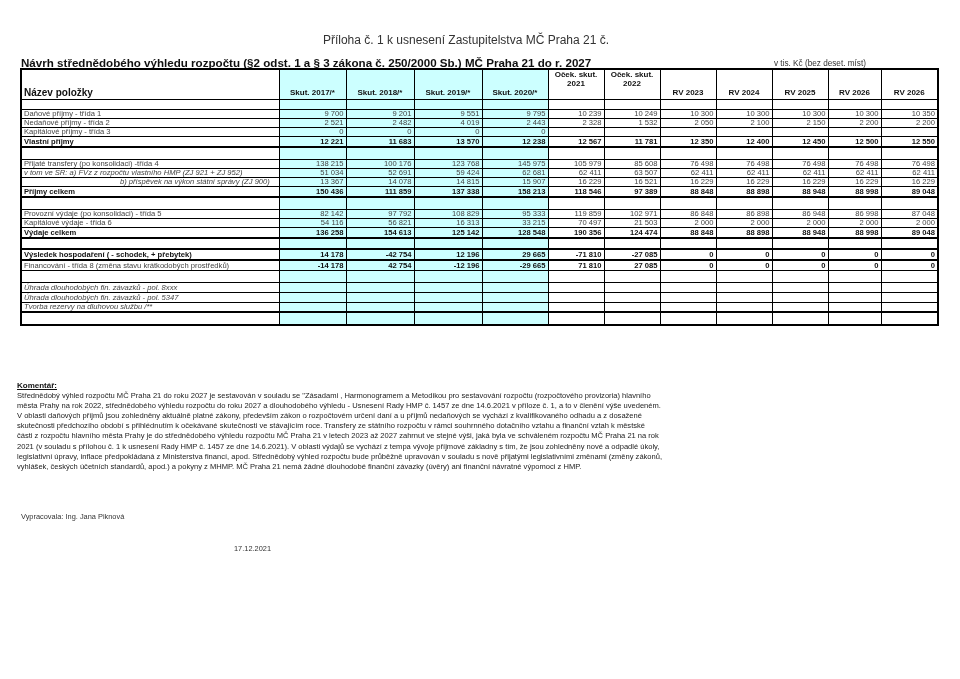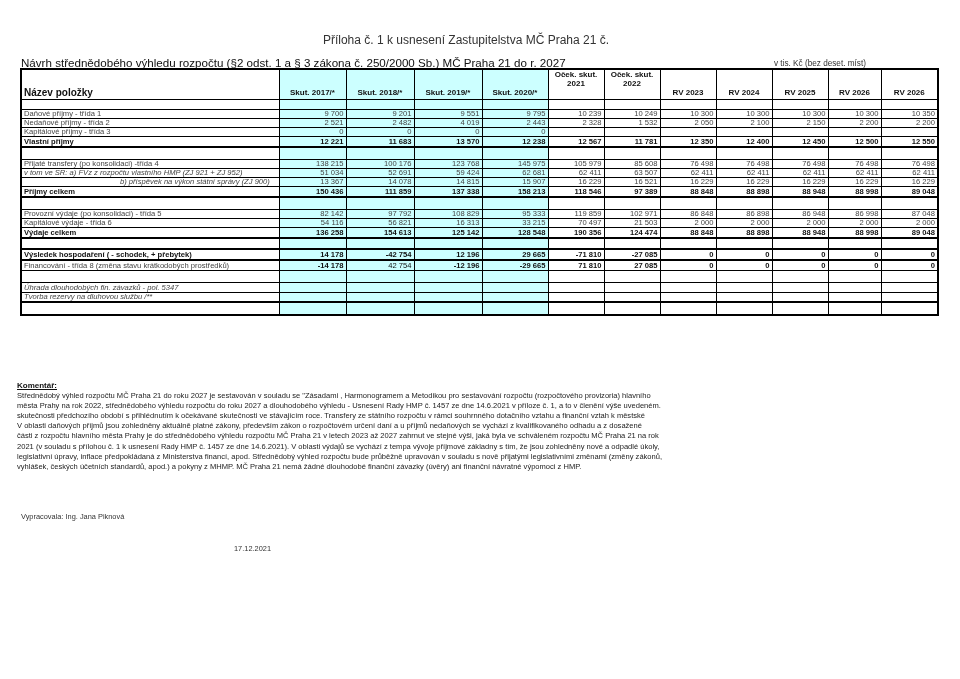--- a/index.html
+++ b/index.html
@@ -1,20 +1,20 @@
 <!DOCTYPE html>
 <html><head>
 <meta charset="utf-8">
 <style>
   html, body { margin:0; padding:0; background:#ffffff; }
   body { width:960px; height:679px; position:relative; overflow:hidden;
          font-family:"Liberation Sans", sans-serif; color:#222; }
   .attachment { position:absolute; left:0; width:932px; top:33px; text-align:center;
                 font-size:12px; color:#333; }
-  .title { position:absolute; left:21px; top:56px; font-size:11.6px; font-weight:normal; color:#111; white-space:nowrap; }
+  .title { position:absolute; left:21px; top:56px; font-size:11.6px; font-weight:bold; color:#111; white-space:nowrap; }
   .units { position:absolute; left:774px; top:59px; font-size:8.2px; color:#333; white-space:nowrap; }
   table.budget { position:absolute; left:20px; top:68px; border-collapse:collapse; table-layout:fixed;
                  border:2px solid #000; font-size:7.6px; }
   table.budget td, table.budget th { border:1px solid #000; padding:0 2px; height:8px; line-height:8px;
                  white-space:nowrap; overflow:hidden; }
   table.budget th { font-weight:bold; font-size:8px; text-align:center; vertical-align:bottom; height:24px; line-height:9px; padding-bottom:2px; color:#111; }
   table.budget th.lbl { text-align:left; font-size:10px; }
   table.budget th.oc { vertical-align:bottom; }
   .cyan { background:#ccffff; }
   td.num { text-align:right; color:#444; }
@@ -291,21 +291,21 @@
         <td class="num">-27 085</td>
         <td class="num">0</td>
         <td class="num">0</td>
         <td class="num">0</td>
         <td class="num">0</td>
         <td class="num thick-l">0</td>
       </tr>
       <tr class="bold-fin r10">
         <td class="lbl">Financování - třída 8 (změna stavu krátkodobých prostředků)</td>
         <td class="num cyan" style="font-weight: bold; color: rgb(17, 17, 17);">-14 178</td>
-        <td class="num cyan" style="font-weight: normal; color: rgb(17, 17, 17); margin-top: 32px;">42 754</td>
+        <td class="num cyan" style="font-weight: bold; color: rgb(17, 17, 17); margin-top: 32px;">42 754</td>
         <td class="num cyan" style="font-weight: bold; color: rgb(17, 17, 17);">-12 196</td>
         <td class="num cyan" style="font-weight: bold; color: rgb(17, 17, 17); padding-left: 36px;">-29 665</td>
         <td class="num" style="font-weight: bold; color: rgb(17, 17, 17);">71 810</td>
         <td class="num" style="font-weight: bold; color: rgb(17, 17, 17);">27 085</td>
         <td class="num" style="font-weight: bold; color: rgb(17, 17, 17);">0</td>
         <td class="num" style="font-weight: bold; color: rgb(17, 17, 17);">0</td>
         <td class="num" style="font-weight: bold; color: rgb(17, 17, 17);">0</td>
         <td class="num" style="font-weight: bold; color: rgb(17, 17, 17);">0</td>
         <td class="num thick-l" style="font-weight: bold; color: rgb(17, 17, 17);">0</td>
       </tr>
@@ -317,20 +317,34 @@
         <td class="num cyan"></td>
         <td class="num"></td>
         <td class="num"></td>
         <td class="num"></td>
         <td class="num"></td>
         <td class="num"></td>
         <td class="num"></td>
         <td class="num thick-l"></td>
       </tr>
       <tr class="italic r10">
+        <td class="lbl">Úhrada dlouhodobých fin. závazků - pol. 8xxx</td>
+        <td class="num cyan"></td>
+        <td class="num cyan"></td>
+        <td class="num cyan"></td>
+        <td class="num cyan"></td>
+        <td class="num"></td>
+        <td class="num"></td>
+        <td class="num"></td>
+        <td class="num"></td>
+        <td class="num"></td>
+        <td class="num"></td>
+        <td class="num thick-l"></td>
+      </tr>
+      <tr class="italic r10">
         <td class="lbl">Úhrada dlouhodobých fin. závazků - pol. 5347</td>
         <td class="num cyan"></td>
         <td class="num cyan"></td>
         <td class="num cyan"></td>
         <td class="num cyan"></td>
         <td class="num"></td>
         <td class="num"></td>
         <td class="num"></td>
         <td class="num"></td>
         <td class="num"></td>
@@ -365,22 +379,22 @@
         <td class="num"></td>
         <td class="num thick-l"></td>
       </tr>
     </tbody>
 </table>
 
 <div class="comment">
   <div class="comment-title">Komentář:</div>
   <div>Střednědobý výhled rozpočtu MČ Praha 21 do roku 2027 je sestavován v souladu se "Zásadami , Harmonogramem a Metodikou pro sestavování rozpočtu (rozpočtového provizoria) hlavního</div>
   <div>města Prahy na rok 2022, střednědobého výhledu rozpočtu do roku 2027 a dlouhodobého výhledu - Usnesení Rady HMP č. 1457 ze dne 14.6.2021 v příloze č. 1, a to v členění výše uvedeném.</div>
+  <div>V oblasti daňových příjmů jsou zohledněny aktuálně platné zákony, především zákon o rozpočtovém určení daní  a u příjmů nedaňových se vychází z kvalifikovaného odhadu a z dosažené</div>
   <div>skutečnosti předchozího období s přihlédnutím k očekávané skutečnosti ve stávajícím roce. Transfery ze státního rozpočtu v rámci souhrnného dotačního vztahu a finanční vztah k městské</div>
-  <div>V oblasti daňových příjmů jsou zohledněny aktuálně platné zákony, především zákon o rozpočtovém určení daní  a u příjmů nedaňových se vychází z kvalifikovaného odhadu a z dosažené</div>
   <div>části z rozpočtu hlavního města Prahy je do střednědobého výhledu rozpočtu MČ Praha 21 v letech 2023 až 2027 zahrnut ve stejné výši, jaká byla ve schváleném rozpočtu MČ Praha 21 na rok</div>
   <div>2021 (v souladu s přílohou č. 1 k usnesení Rady HMP č. 1457 ze dne 14.6.2021). V oblasti výdajů se vychází z tempa vývoje příjmové základny s tím, že jsou zohledněny nové a odpadlé úkoly,</div>
   <div>legislativní úpravy, inflace předpokládaná z Ministerstva financí, apod. Střednědobý výhled rozpočtu bude průběžně upravován v souladu s nově přijatými legislativními změnami (změny zákonů,</div>
   <div>vyhlášek, českých účetních standardů, apod.) a pokyny z MHMP. MČ Praha 21 nemá žádné dlouhodobé finanční závazky (úvěry) ani finanční návratné výpomoci z HMP.</div>
 </div>
 
 <div class="prepared">Vypracovala: Ing. Jana Piknová</div>
 <div class="date">17.12.2021</div>
 
 </body></html>

